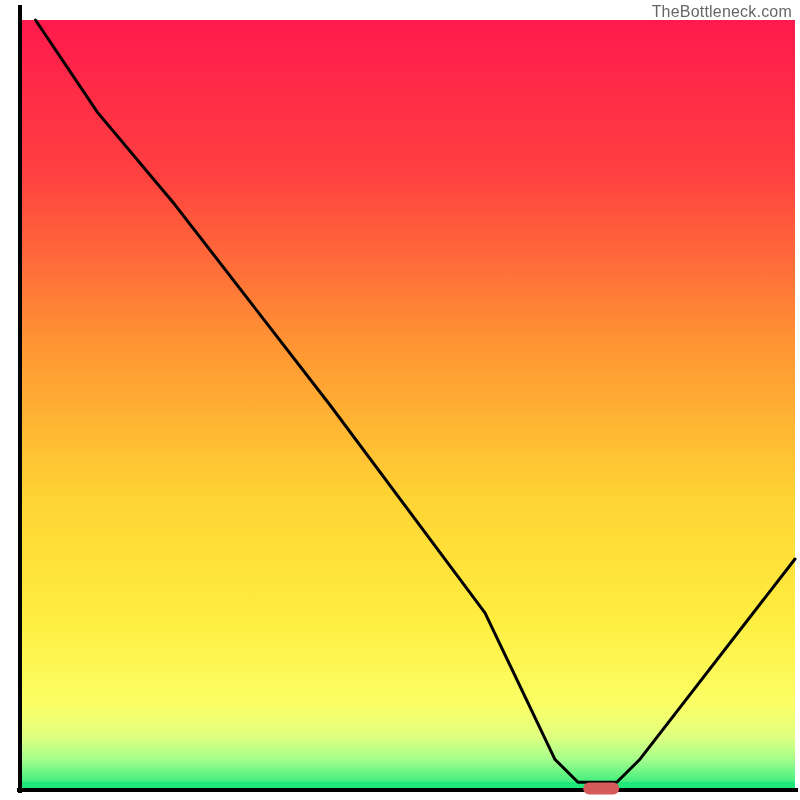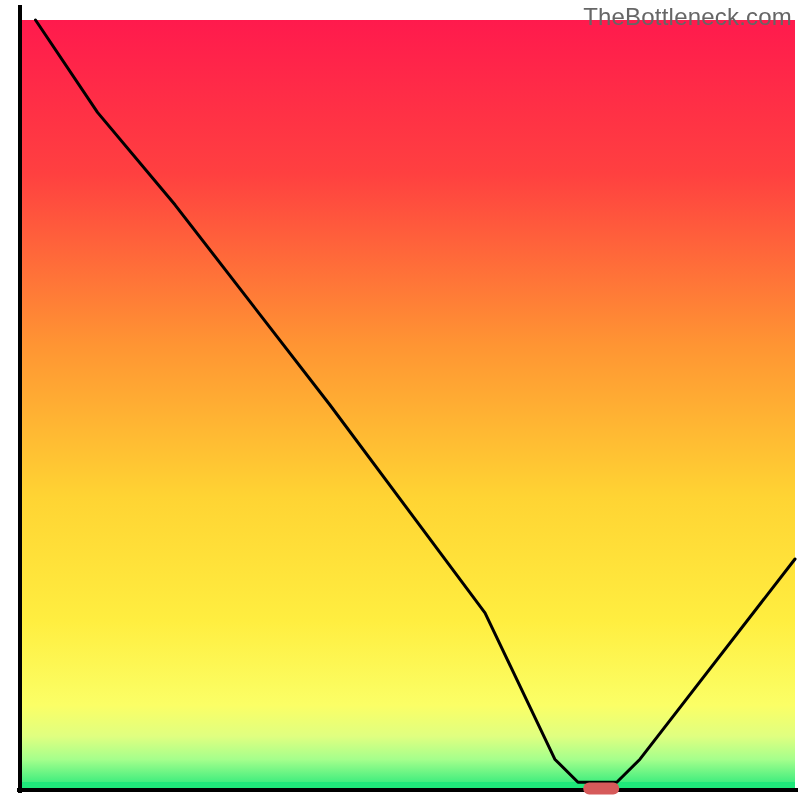--- a/index.html
+++ b/index.html
@@ -16,21 +16,21 @@
     width: 800px;
     height: 800px;
   }
   svg {
     display: block;
   }
   .watermark {
     position: absolute;
     top: 3px;
     right: 8px;
-    font-size: 24px;
+    font-size: 16px;
     color: #666666;
     font-family: Arial, sans-serif;
     letter-spacing: 0.2px;
     user-select: none;
   }
 </style>
 </head>
 <body>
 
 <div class="chart-wrap">

